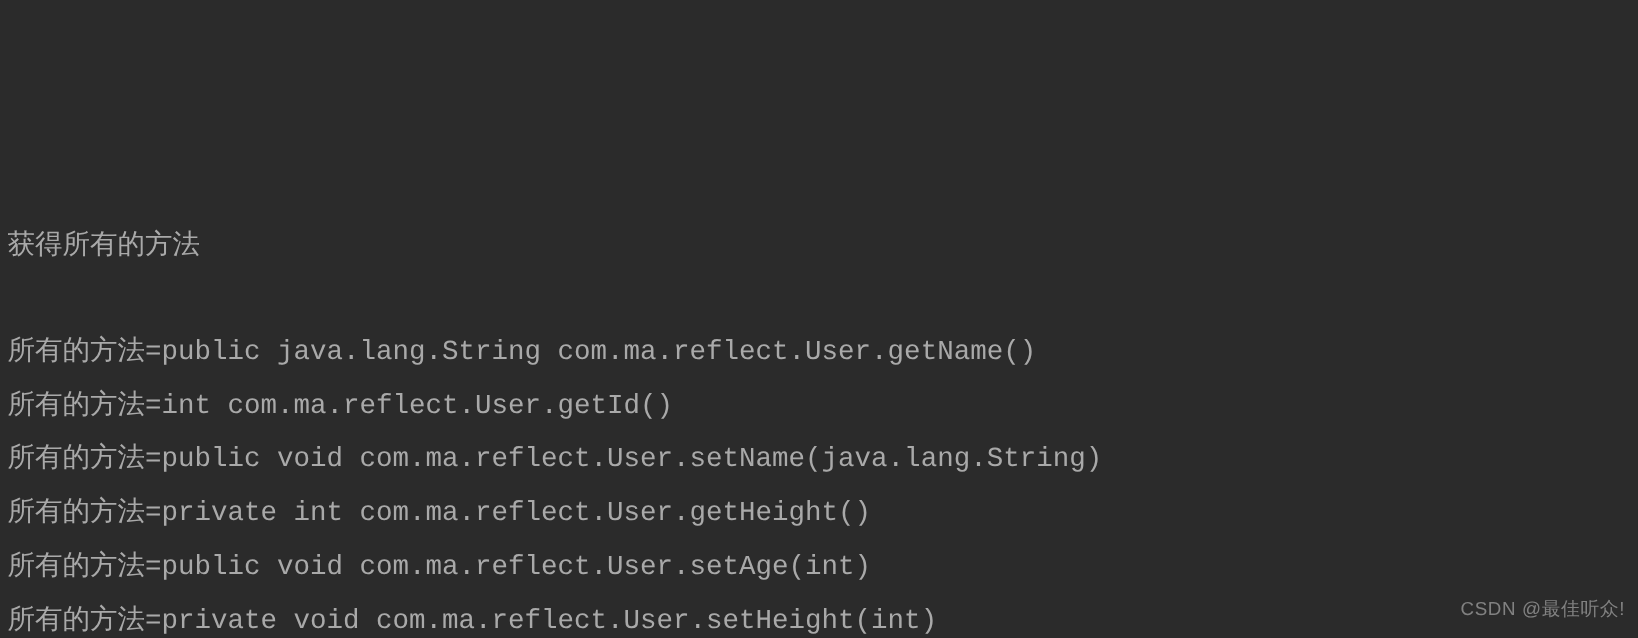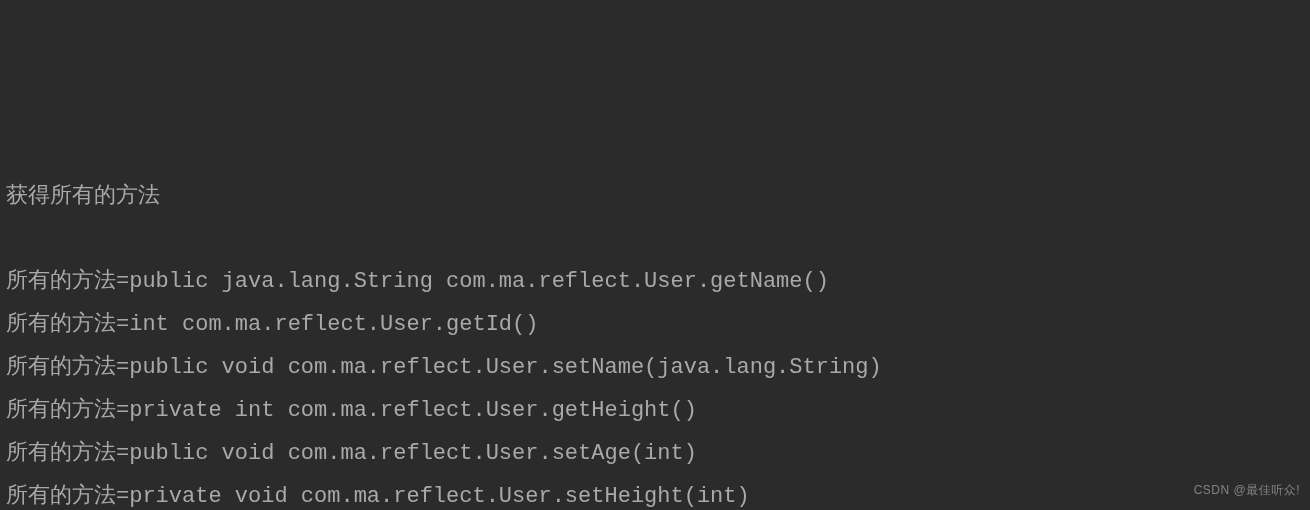--- a/index.html
+++ b/index.html
@@ -15,21 +15,21 @@
       overflow: hidden;
       position: relative;
       white-space: pre;
     }
     .line { display: block; }
     .watermark {
       position: absolute;
       right: 10px;
       bottom: 8px;
       font-family: "Microsoft YaHei", sans-serif;
-      font-size: 12px;
+      font-size: 15px;
       color: rgba(200,200,200,0.55);
       letter-spacing: 0.5px;
       white-space: nowrap;
     }
   </style>
 </head>
 <body>
 
 
 

